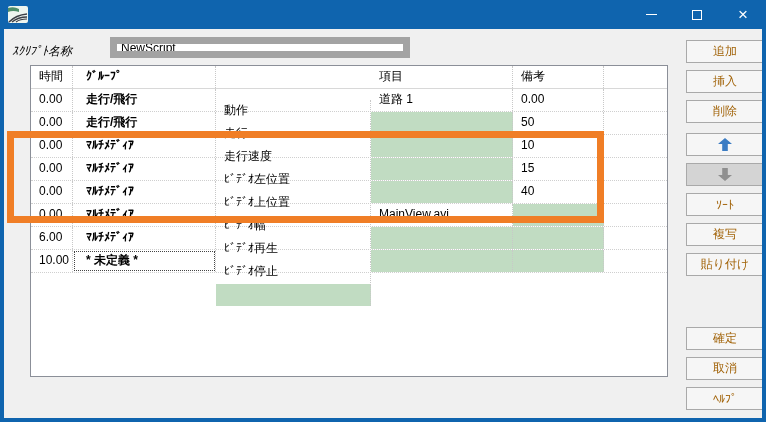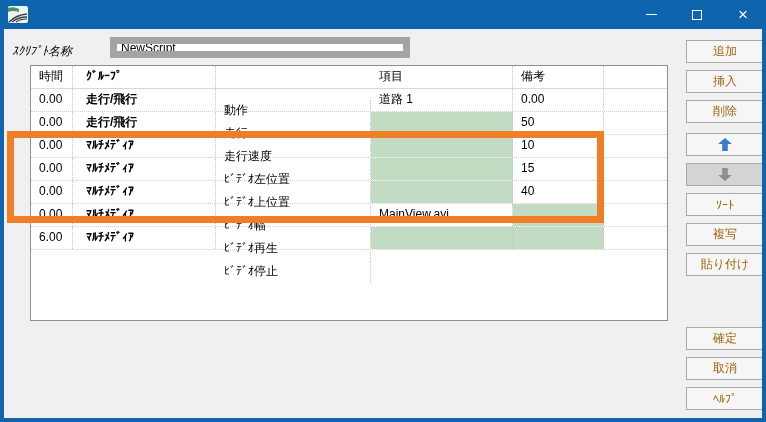--- a/index.html
+++ b/index.html
@@ -18,21 +18,21 @@
   .min-glyph { width:11px; height:1px; background:#fff; }
   .max-glyph { width:10px; height:10px; border:1px solid #fff; }
 
   
   .name-label { position:absolute; left:12px; top:43px; font-size:12px; color:#000;font-style:italic; }
   .name-input { position:absolute; left:110px; top:37px; width:300px; height:21px;
                 border:7px solid #a3a3a3; background:#fff; font-size:12px; padding:0 4px;
                 font-family:inherit; }
 
   
-  .grid { position:absolute; left:30px; top:65px; width:638px; height:256px;
+  .grid { position:absolute; left:30px; top:65px; width:638px; height:312px;
           background:#fff; border:1px solid #8b8f98; z-index:5; }
   .tr { display:flex; height:23px; border-bottom:1px dotted #cfcfcf; }
   .tr.head { border-bottom:1px solid #d8d8d8; }
   .td { height:100%; padding-left:8px; font-size:12px; line-height:21px; color:#000;
         border-right:1px dotted #c8c8c8; white-space:nowrap; overflow:hidden; }
   .c-time  { width:42px; }
   .c-group { width:143px; padding-left:13px;font-weight:bold; }
   .c-action{ width:155px;margin-top:34px; }
   .c-item  { width:142px; }
   .c-note  { width:91px; }
@@ -147,20 +147,28 @@
 
     <div class="tr">
       <div class="td c-time">6.00</div>
       <div class="td c-group">ﾏﾙﾁﾒﾃﾞｨｱ</div>
       <div class="td c-action">ﾋﾞﾃﾞｵ停止</div>
       <div class="td c-item g"></div>
       <div class="td c-note g"></div>
       <div class="td c-extra"></div>
     </div>
 
+    <div class="tr">
+      <div class="td c-time">10.00</div>
+      <div class="td c-group focus-cell">* 未定義 *</div>
+      <div class="td c-action g"></div>
+      <div class="td c-item g"></div>
+      <div class="td c-note g"></div>
+      <div class="td c-extra"></div>
+    </div>
   </div>
 
   <div class="highlight-box"></div>
 
   <button class="pbtn" style="top:40px">追加</button>
   <button class="pbtn" style="top:70px">挿入</button>
   <button class="pbtn" style="top:100px">削除</button>
   <button class="pbtn" style="top:133px">
     <span class="arrow-up"></span>
   </button>

